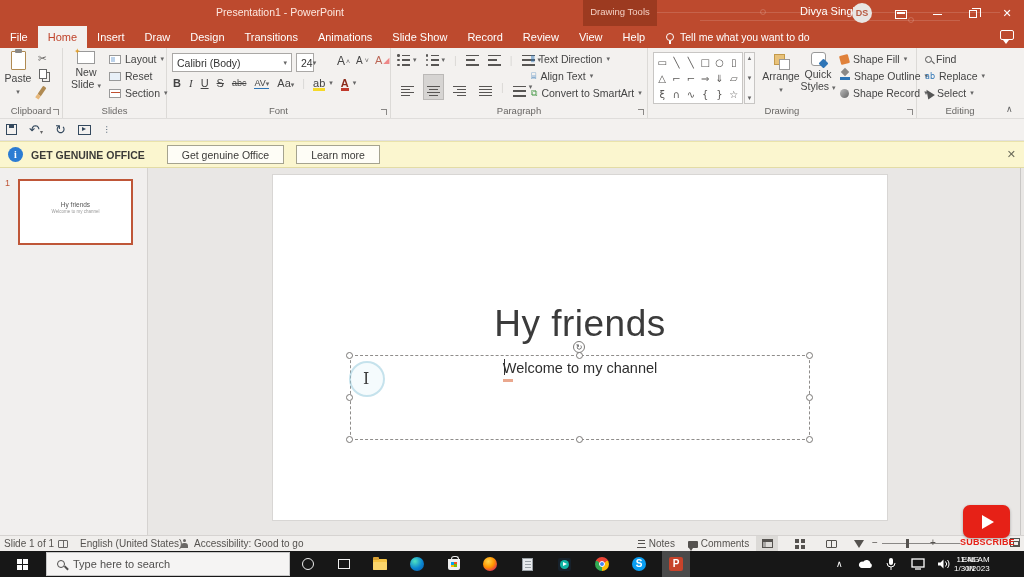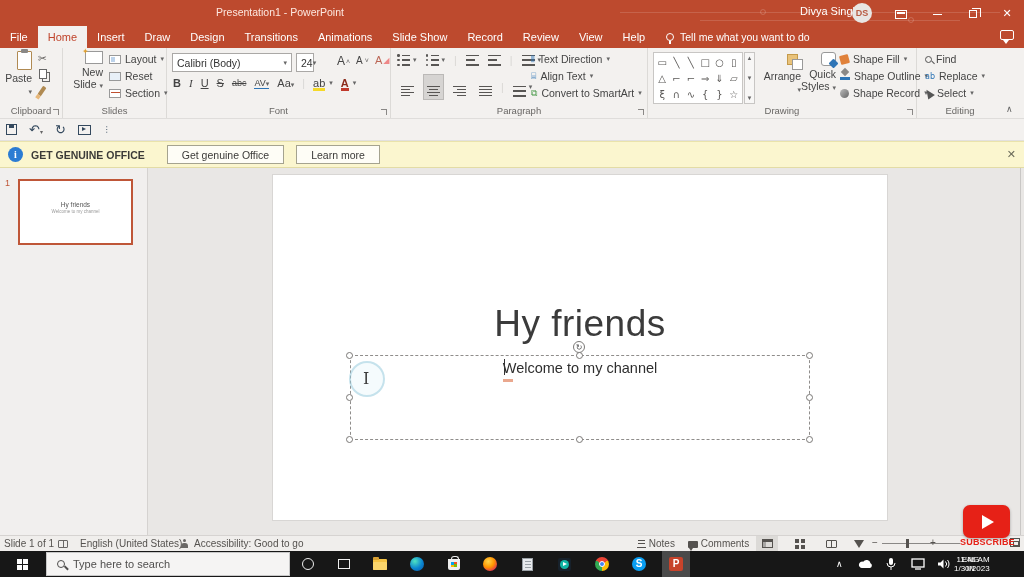--- a/index.html
+++ b/index.html
@@ -30,21 +30,21 @@
   .tellme{position:absolute;left:666px;top:0;height:22px;display:flex;align-items:center;gap:6px;font-size:10.5px;color:#fff}
   .bulb{width:8px;height:8px;border:1.3px solid #fff;border-radius:50%;position:relative}
   .bulb::after{content:"";position:absolute;left:2px;top:7px;width:2px;height:3px;background:#fff}
   .ic-commenttop{position:absolute;left:1000px;top:4px;width:14px;height:10px;border:1.3px solid #fff;border-radius:2px}
   .ic-commenttop::after{content:"";position:absolute;left:2px;top:9px;border-left:3px solid transparent;border-right:3px solid transparent;border-top:4px solid #fff}
   
   .ribbon{position:absolute;left:0;top:48px;width:1024px;height:71px;background:#f3f1ef;border-bottom:1px solid #dfdddb;color:#444}
   .grp{position:absolute;top:0;height:70px;border-right:1px solid #dcdad7}
   .grp-label{position:absolute;bottom:2px;left:0;right:0;text-align:center;font-size:9.5px;color:#696765}
   .dlg{position:absolute;bottom:3px;width:6px;height:6px;border-left:1px solid #8a8886;border-bottom:1px solid #8a8886;transform:rotate(180deg)}
-  .bigbtn{position:absolute;top:3px;text-align:right;font-size:10.5px;color:#444;line-height:12px}
+  .bigbtn{position:absolute;top:3px;text-align:center;font-size:10.5px;color:#444;line-height:12px}
   .smallrow{position:absolute;font-size:10.5px;color:#444;display:flex;align-items:center;gap:4px;white-space:nowrap}
   .gl{font-family:"DejaVu Sans",sans-serif;color:#5a5856}
   .carud{font-size:7px;color:#666}
   .combo{position:absolute;height:19px;background:#fff;border:1px solid #aaa8a6;font-size:10.5px;color:#333;display:flex;align-items:center;justify-content:space-between;padding:0 4px}
   .fbtn{font-size:11px;color:#444;display:inline-block;text-align:center}
   .bars{display:inline-flex;flex-direction:column;justify-content:space-between;width:13px;height:11px}
   .bars i{display:block;height:1.5px;background:#585654}
   .bars.b-center i:nth-child(even){width:70%;margin:0 auto}
   .bars.b-left i:nth-child(even){width:70%}
   .bars.b-right i:nth-child(even){width:70%;margin-left:auto}
@@ -183,20 +183,24 @@
     <div class="deco-dot" style="left:908px;top:17px"></div>
     <div class="win-title" style="left:180px">Presentation1 - PowerPoint</div>
     <div class="account" style="left:800px">Divya Singh</div>
     <div class="avatar" style="left:852px">DS</div>
     <div class="winbtn" style="left:884px"><span class="ic-ribbonopts"></span></div>
     <div class="winbtn" style="left:920px"><span class="ic-minimize"></span></div>
     <div class="winbtn" style="left:956px"><span class="ic-restore"></span></div>
     <div class="winbtn" style="left:990px">✕</div>
   </div>
 
+  <div class="ctx-group">
+    <div class="ctx-label">Drawing Tools</div>
+    <div class="ctx-tab">Shape Format</div>
+  </div>
 
   <div class="tabsrow">
     <div class="tabs">
       <div class="tab">File</div>
       <div class="tab active">Home</div>
       <div class="tab">Insert</div>
       <div class="tab">Draw</div>
       <div class="tab">Design</div>
       <div class="tab">Transitions</div>
       <div class="tab">Animations</div>

